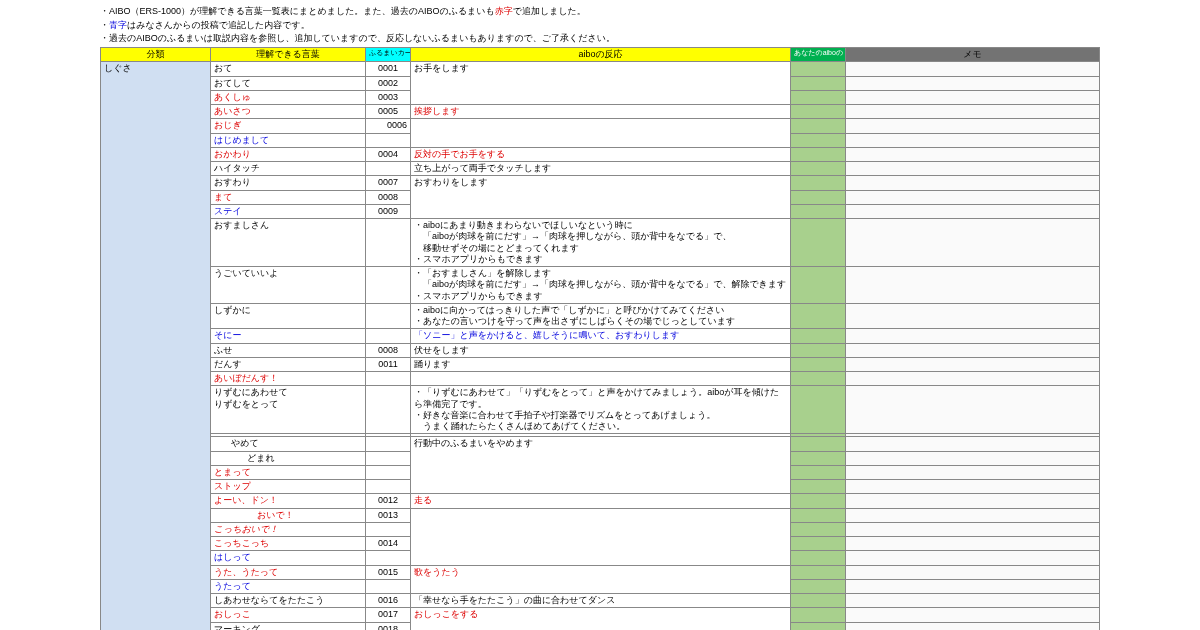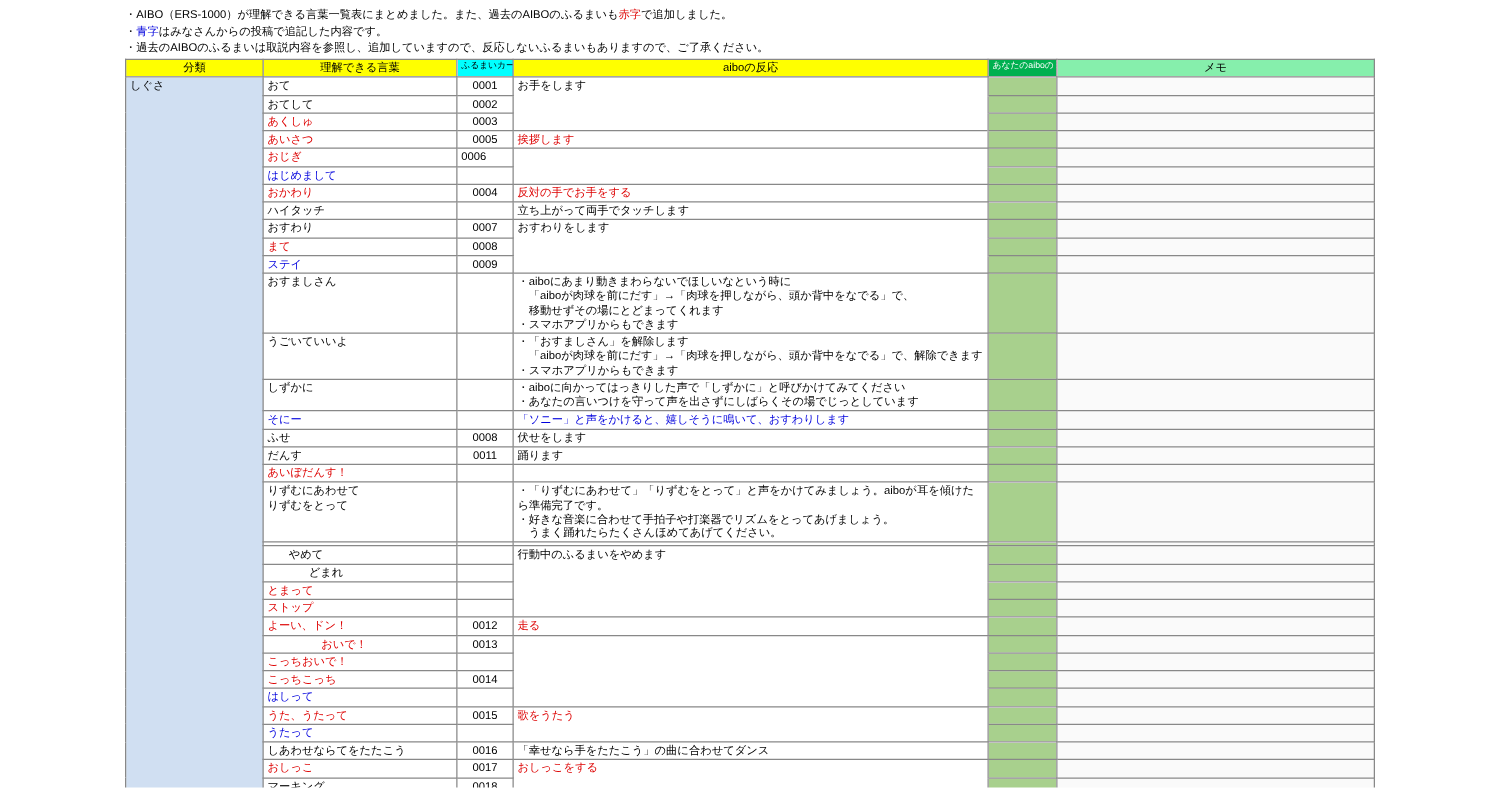--- a/index.html
+++ b/index.html
@@ -13,21 +13,21 @@
   th { text-align: center; font-weight: normal; }
   .col-cat { width: 110px; }
   .col-word { width: 155px; }
   .col-card { width: 45px; text-align: center; }
   .col-react { width: 380px; white-space: normal; }
   .col-check { width: 55px; }
   .col-memo { width: auto; }
   th.h-yellow { background: #ffff00; }
   th.h-cyan { background: #00ffff; font-size: 7px; line-height: 1.1; }
   th.h-green { background: #00b050; color: #fff; font-size: 7px; line-height: 1.1; }
-  th.h-gray { background: #86efac; }
+  th.h-gray { background: #737373; }
   td.cat-cell { background: #d0dff2; vertical-align: top; }
   td.check-cell { background: #a8d08d; }
   td.memo-cell { background: #fafafa; }
   .t-red { color: #d00; }
   .t-blue { color: #00d; }
   td.react { white-space: normal; }
   .bb-none { border-bottom: none; }
   .bt-none { border-top: none; }
 </style>
 </head>
@@ -88,21 +88,21 @@
         </tr>
         <tr>
           <td class="t-red" style="white-space: pre-line;">あいさつ</td>
           <td class="col-card" style="text-align: center;">0005</td>
           <td class="react t-red" style="white-space: pre-line;">挨拶します</td>
           <td class="check-cell"></td>
           <td class="memo-cell"></td>
         </tr>
         <tr>
           <td class="t-red" style="white-space: pre-line;">おじぎ</td>
-          <td class="col-card" style="text-align: left;">0006</td>
+          <td class="col-card" style="text-align: right;">0006</td>
           <td class="react bb-none" style="white-space: pre-line;"></td>
           <td class="check-cell"></td>
           <td class="memo-cell"></td>
         </tr>
         <tr>
           <td class="t-blue" style="white-space: pre-line;">はじめまして</td>
           <td class="col-card" style="text-align: center;"></td>
           <td class="react bt-none" style="white-space: pre-line;"></td>
           <td class="check-cell"></td>
           <td class="memo-cell"></td>
@@ -250,21 +250,21 @@
           <td class="memo-cell"></td>
         </tr>
         <tr>
           <td class="t-red" style="white-space: pre-line; padding-left: 46px;">おいで！</td>
           <td class="col-card" style="text-align: center;">0013</td>
           <td class="react bb-none" style="white-space: pre-line;"></td>
           <td class="check-cell"></td>
           <td class="memo-cell"></td>
         </tr>
         <tr>
-          <td class="t-red" style="white-space: pre-line;">こっちおいで！</td>
+          <td class="t-red" style="white-space: pre-line; font-style: italic;">こっちおいで！</td>
           <td class="col-card" style="text-align: center;"></td>
           <td class="react bb-none bt-none" style="white-space: pre-line;"></td>
           <td class="check-cell"></td>
           <td class="memo-cell"></td>
         </tr>
         <tr>
           <td class="t-red" style="white-space: pre-line;">こっちこっち</td>
           <td class="col-card" style="text-align: center;">0014</td>
           <td class="react bb-none bt-none" style="white-space: pre-line;"></td>
           <td class="check-cell"></td>

